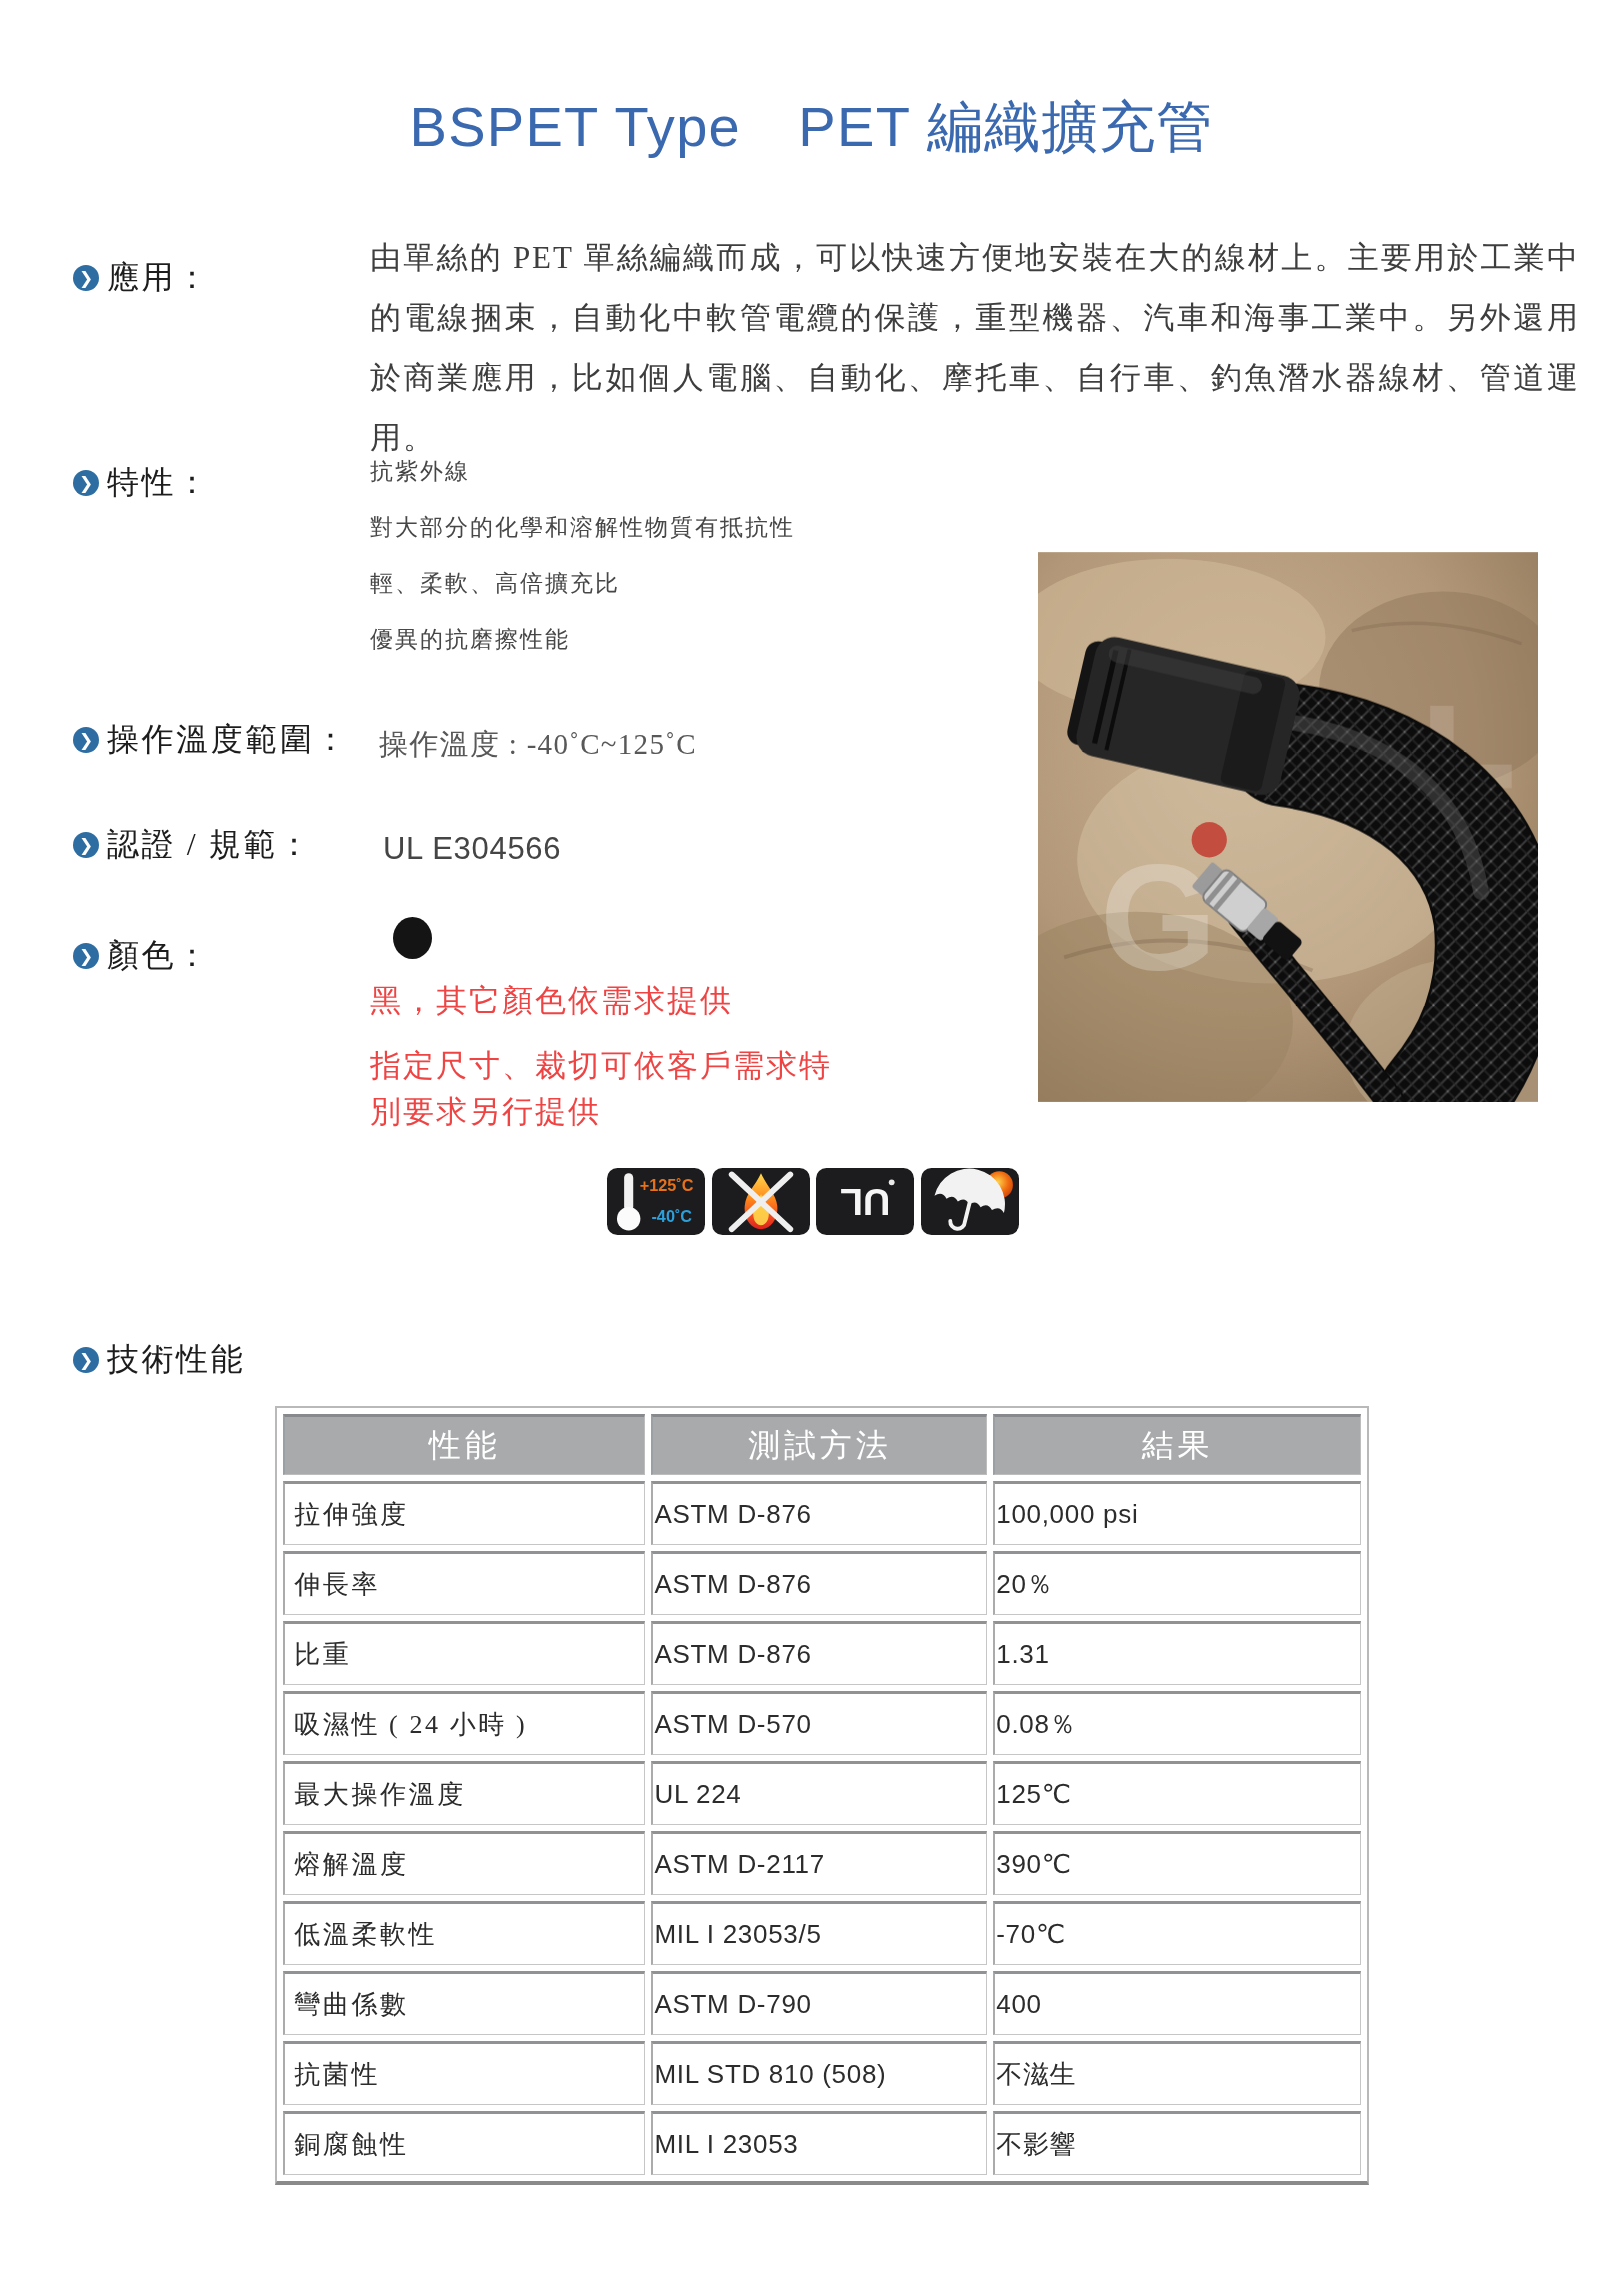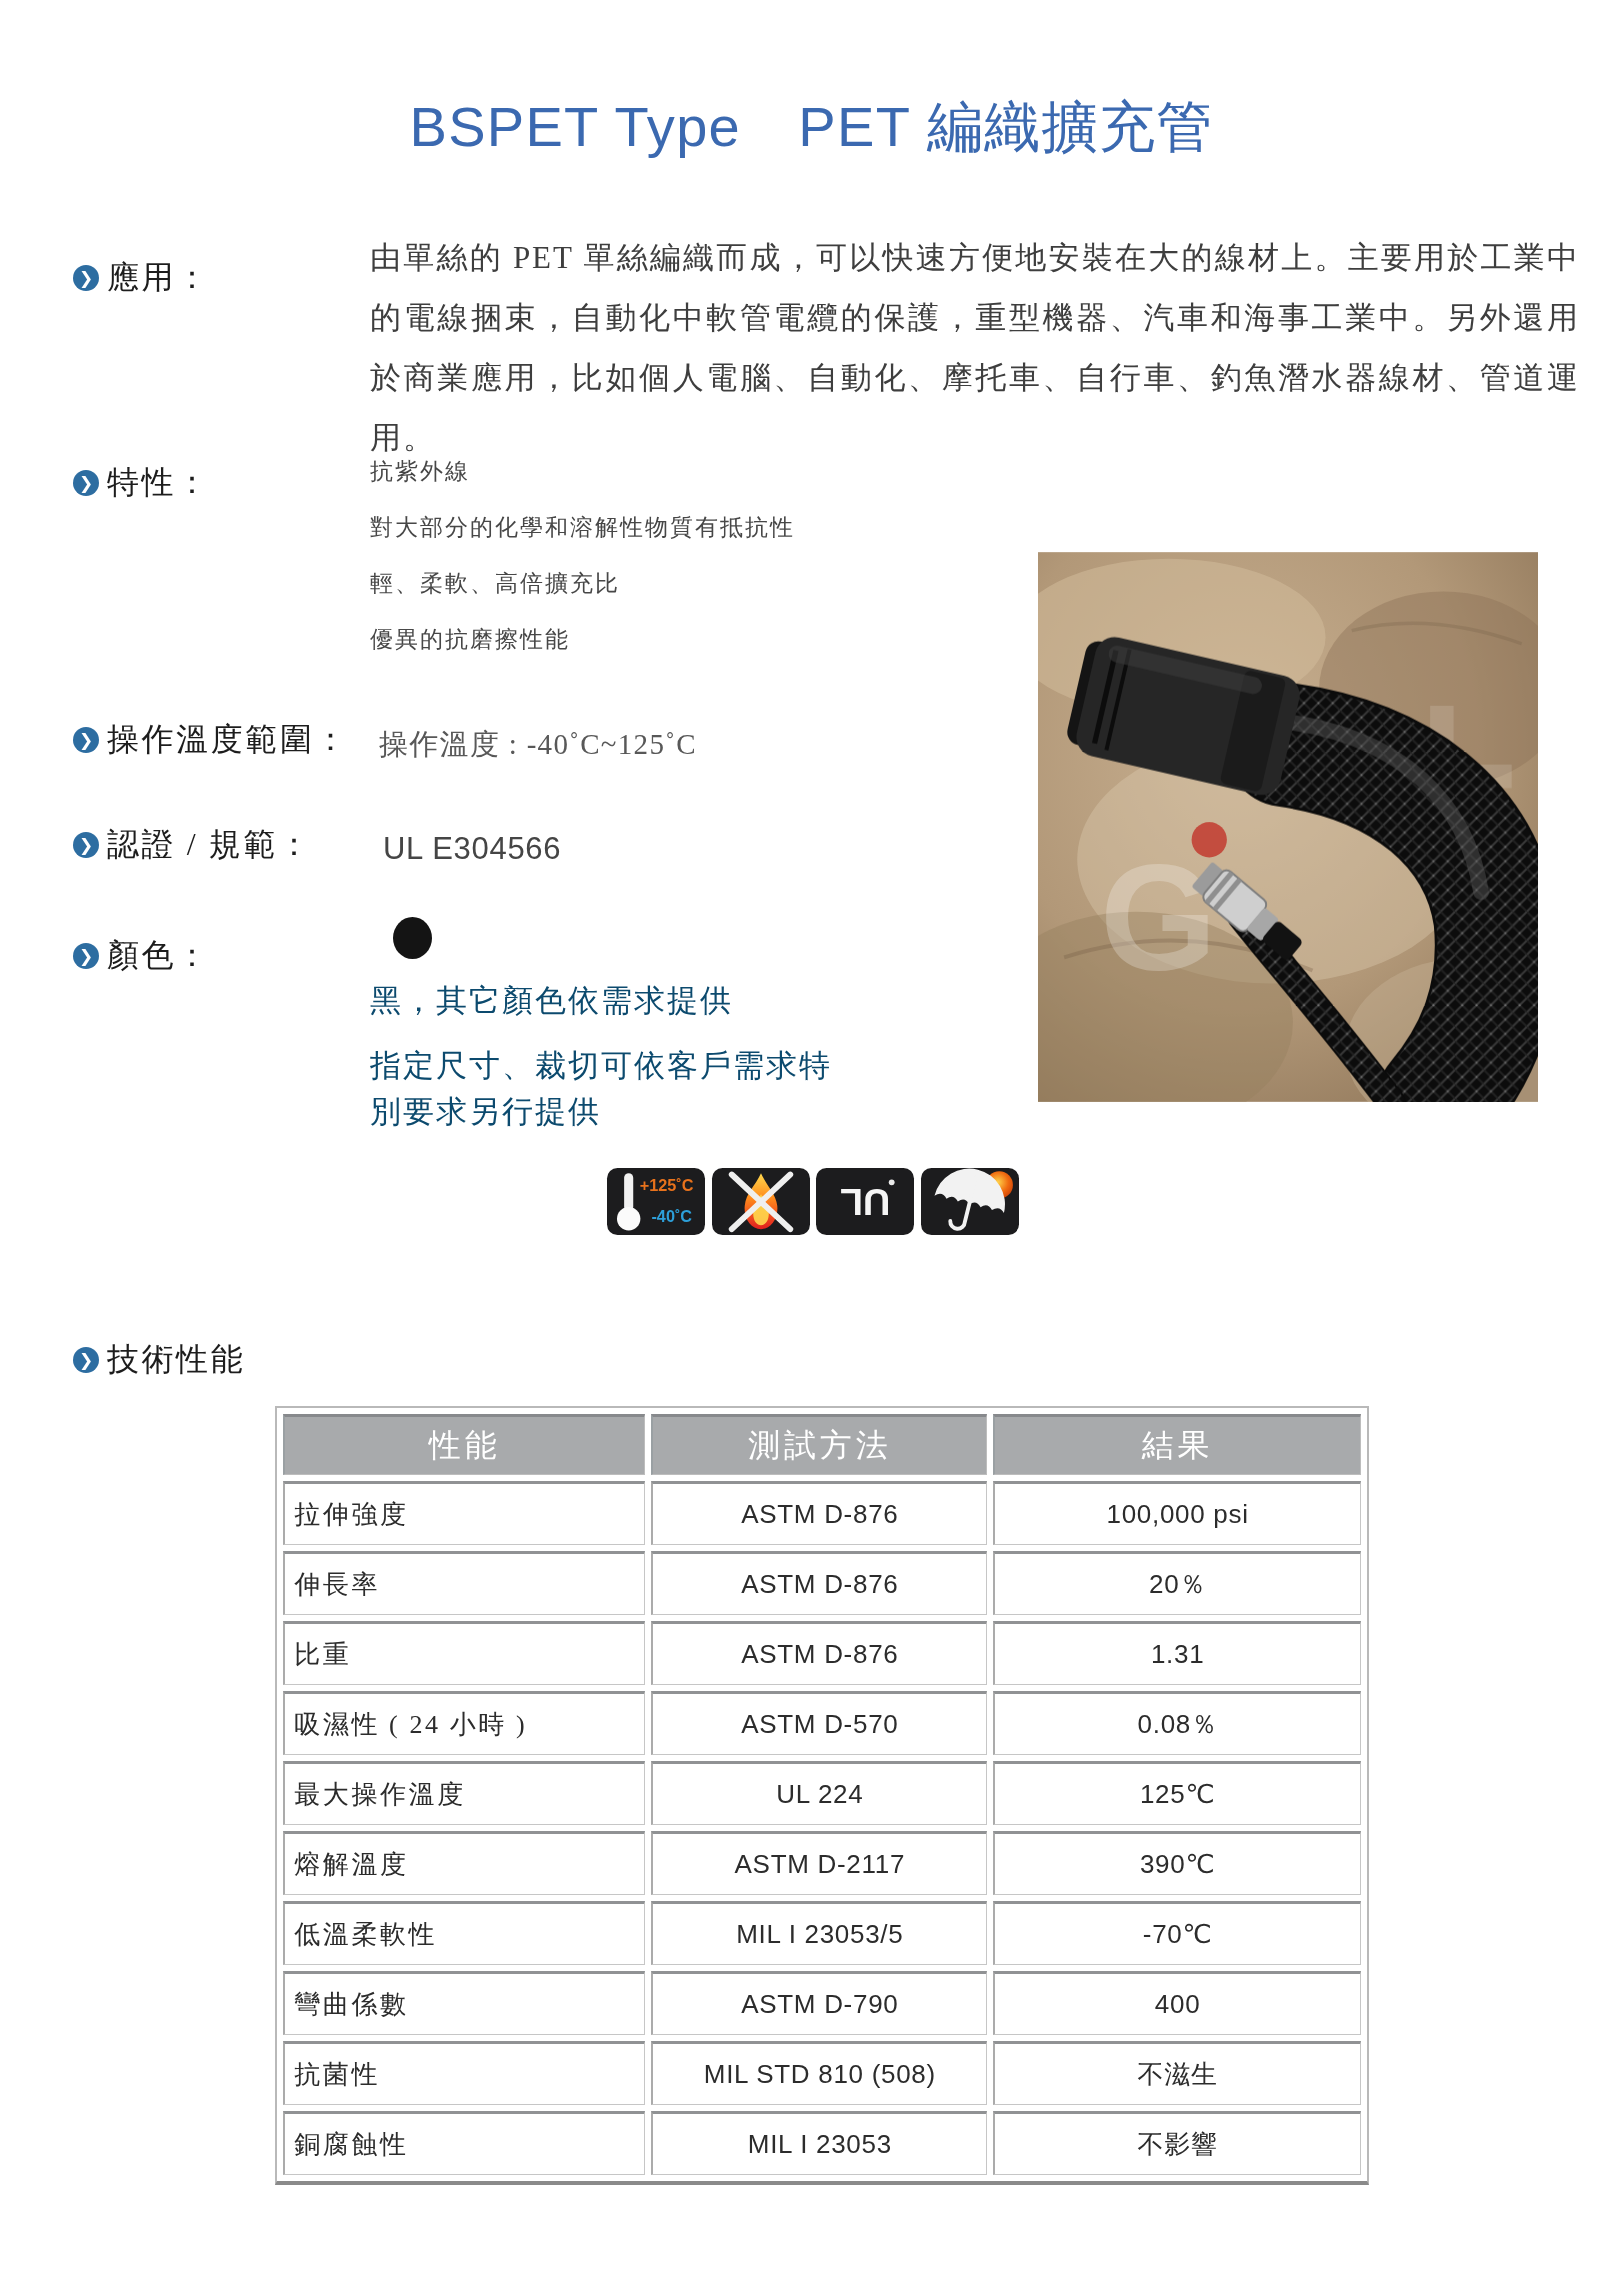--- a/index.html
+++ b/index.html
@@ -61,21 +61,21 @@
   }
 
   
   .color-swatch{
     position:absolute;left:393px;top:917px;
     width:39px;height:42px;border-radius:50%;
     background:#141414;
   }
   .color-note{
     position:absolute;left:370px;margin:0;
-    font-size:31px;letter-spacing:2px;color:#0c4a6e;white-space:nowrap;
+    font-size:31px;letter-spacing:2px;color:#ef4444;white-space:nowrap;
   }
   .note1{top:980px;}
   .note2{top:1045px;}
   .note3{top:1091px;}
 
   
   .photo{
     position:absolute;left:1038px;top:552px;width:500px;height:550px;
   }
 
@@ -116,21 +116,21 @@
     border:1.3px solid #c6c6c6;
     border-top:3.3px solid #909294;
     border-left:2px solid #ababab;
     background:#ffffff;
   }
   .tech-table td.prop{
     text-align:left;padding-left:9.2px;letter-spacing:2.6px;
     font-family:"Liberation Serif","DejaVu Serif",serif;
   }
   .tech-table td.center{
-    text-align:center;letter-spacing:0.7px;
+    letter-spacing:0.7px;
     font-family:"Liberation Sans","DejaVu Sans",sans-serif;
   }
 </style>
 </head>
 <body>
 
 <div class="page">
 
   <h1 class="title">BSPET Type　PET 編織擴充管</h1>
 

